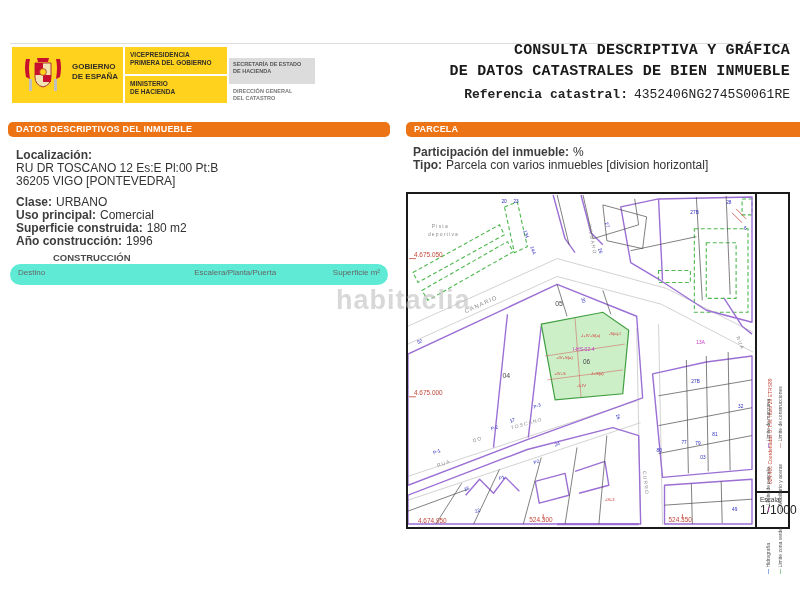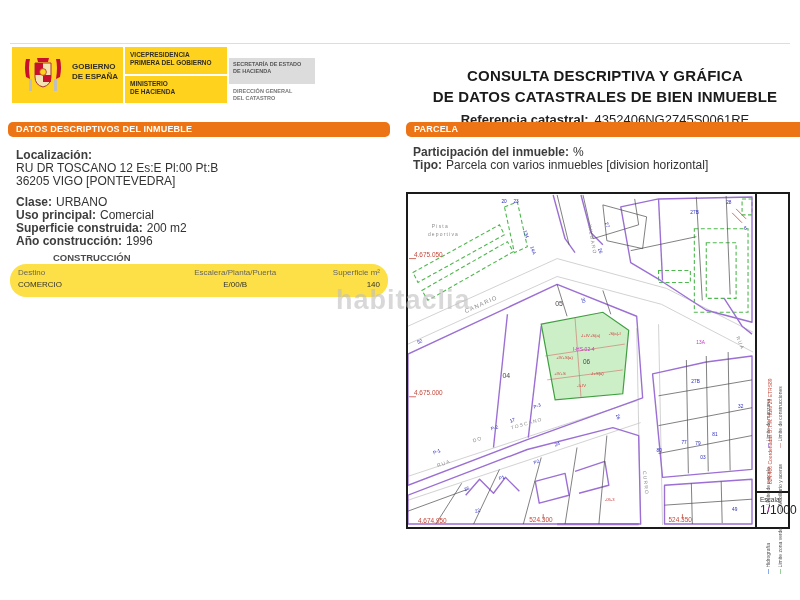--- a/index.html
+++ b/index.html
@@ -10,35 +10,35 @@
   .gov .vdiv{position:absolute;left:111px;top:0;width:2px;height:56px;background:#fff;}
   .gov .hdiv{position:absolute;left:113px;top:27px;width:102px;height:2px;background:#fff;}
   .gob-text{position:absolute;left:60px;top:15px;font-size:8px;font-weight:bold;color:#332f26;line-height:10px;}
   .mincol{position:absolute;left:118px;top:4px;width:96px;font-size:6.5px;font-weight:bold;color:#332f26;line-height:8px;}
   .mincol .m2{margin-top:13px;}
   .deptcol{position:absolute;left:229px;top:58px;width:86px;}
   .dept-gray{background:var(--graybox);padding:3px 4px;font-size:5.5px;font-weight:bold;color:#555;line-height:7px;height:20px;}
   .dept-white{padding:4px 4px 0 4px;font-size:5.5px;font-weight:bold;color:#777;line-height:7px;}
   .coat{position:absolute;left:10px;top:6px;}
   
-  .title-block{position:absolute;left:420px;top:65px;width:370px;text-align:center;}
+  .title-block{position:absolute;left:420px;top:40px;width:370px;text-align:right;font-family:Liberation Mono, monospace;}
   .t1{font-size:15px;font-weight:bold;color:#1a1a1a;line-height:21px;letter-spacing:.2px;}
   .ref{margin-top:5px;font-size:13px;color:#222;}
   .ref .b{font-weight:bold;margin-right:6px;}
   
   .obar{position:absolute;height:15px;background:var(--accent);border-radius:5px;color:#fff;font-size:9px;font-weight:bold;line-height:15px;padding-left:8px;box-sizing:border-box;letter-spacing:.2px;}
   #bar-left{left:8px;top:122px;width:382px;}
   #bar-right{left:406px;top:122px;width:421px;}
   
   .ltxt{font-size:12px;line-height:13px;color:#333;}
   .lbl{font-weight:bold;color:#3d3d3d;margin-right:4px;}
   #loc-block{position:absolute;left:16px;top:149px;}
   #left-fields{position:absolute;left:16px;top:196px;}
   #constr-title{position:absolute;left:16px;top:252px;font-size:9.5px;font-weight:bold;color:#4a4a4a;margin-left:37px;}
-  .ctable{position:absolute;left:10px;top:264px;width:378px;background:#fde047;border-radius:16px;padding:3px 8px 6px 8px;box-sizing:border-box;}
+  .ctable{position:absolute;left:10px;top:264px;width:378px;background:#5eead4;border-radius:16px;padding:3px 8px 6px 8px;box-sizing:border-box;}
   .crow{display:flex;font-size:8px;line-height:12px;}
   .chead{color:#666;}
   .cbody{color:#333;}
   .col-d{width:40%;text-align:left;}
   .col-e{width:40%;text-align:center;}
   .col-s{width:20%;text-align:right;}
   
   #right-fields{position:absolute;left:413px;top:146px;}
   
   #map-frame{position:absolute;left:406px;top:192px;width:384px;height:337px;border:2px solid #1a1a1a;box-sizing:border-box;background:#fff;}
@@ -107,36 +107,29 @@
 <div class="obar" id="bar-right">PARCELA</div>
 
 <div id="loc-block" class="ltxt">
   <div class="lbl">Localización:</div>
   <div>RU DR TOSCANO 12 Es:E Pl:00 Pt:B</div>
   <div>36205 VIGO [PONTEVEDRA]</div>
 </div>
 <div id="left-fields" class="ltxt">
     <div><span class="lbl">Clase:</span><span>URBANO</span></div>
     <div><span class="lbl">Uso principal:</span><span>Comercial</span></div>
-    <div><span class="lbl">Superficie construida:</span><span>200 m2</span></div>
+    <div><span class="lbl">Superficie construida:</span><span>180 m2</span></div>
     <div><span class="lbl">Año construcción:</span><span>1996</span></div>
   </div>
 <div id="constr-title">CONSTRUCCIÓN</div>
 <div class="ctable">
   <div class="crow chead" id="ctable-head">
       <span class="col-d">Destino</span>
       <span class="col-e">Escalera/Planta/Puerta</span>
       <span class="col-s">Superficie m²</span>
-    </div>
-  <div id="ctable-body">
-      <div class="crow cbody">
-        <span class="col-d">COMERCIO</span>
-        <span class="col-e">E/00/B</span>
-        <span class="col-s">140</span>
-      </div>
     </div>
 </div>
 
 <div id="right-fields" class="ltxt">
     <div><span class="lbl">Participación del inmueble:</span><span>%</span></div>
     <div><span class="lbl">Tipo:</span><span>Parcela con varios inmuebles [division horizontal]</span></div>
   </div>
 
 <div id="map-frame">
   <svg id="map-svg" width="345" height="333" viewBox="0 0 347 333">

